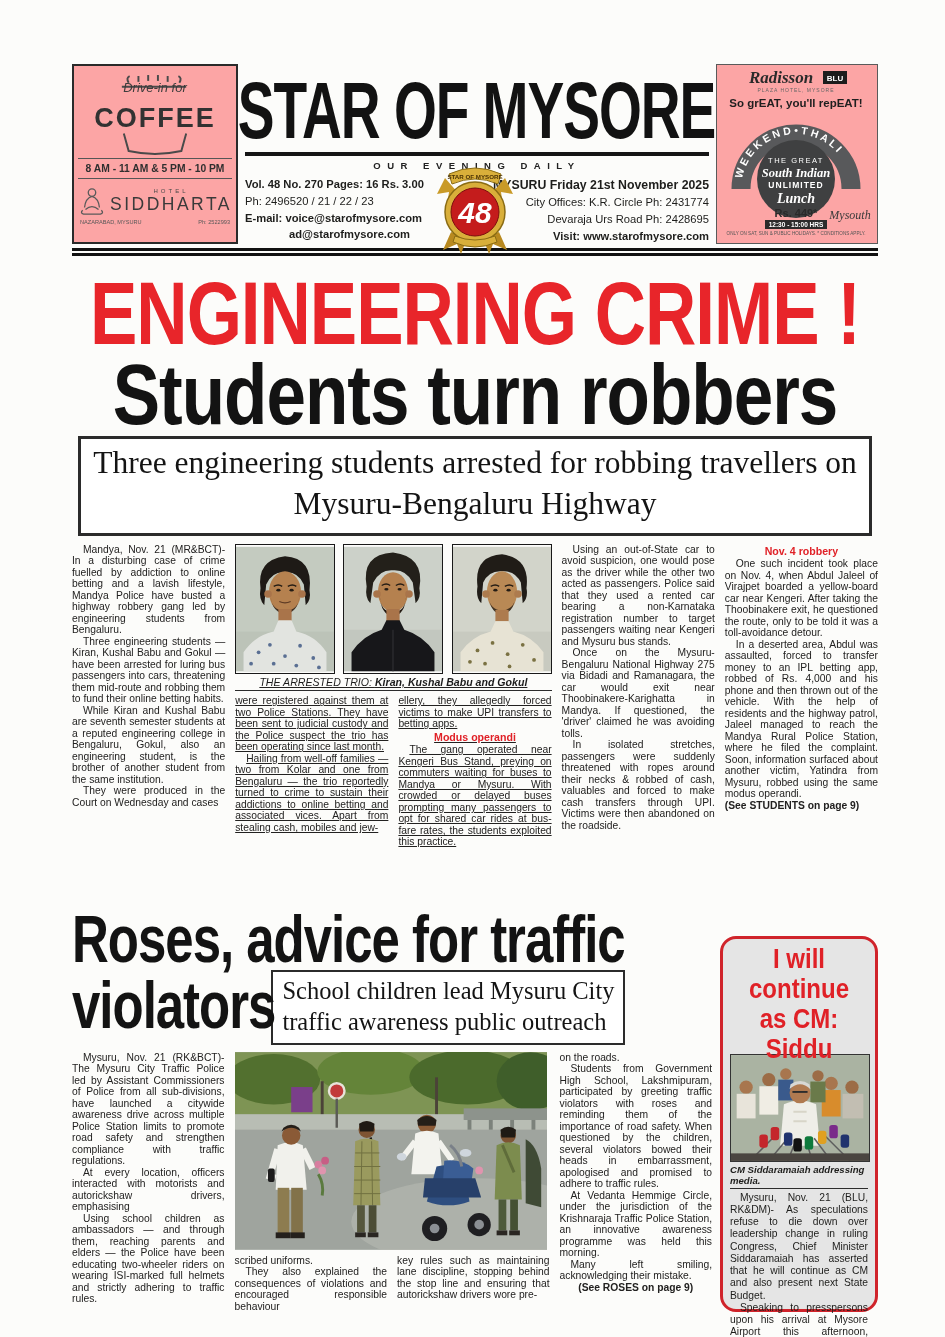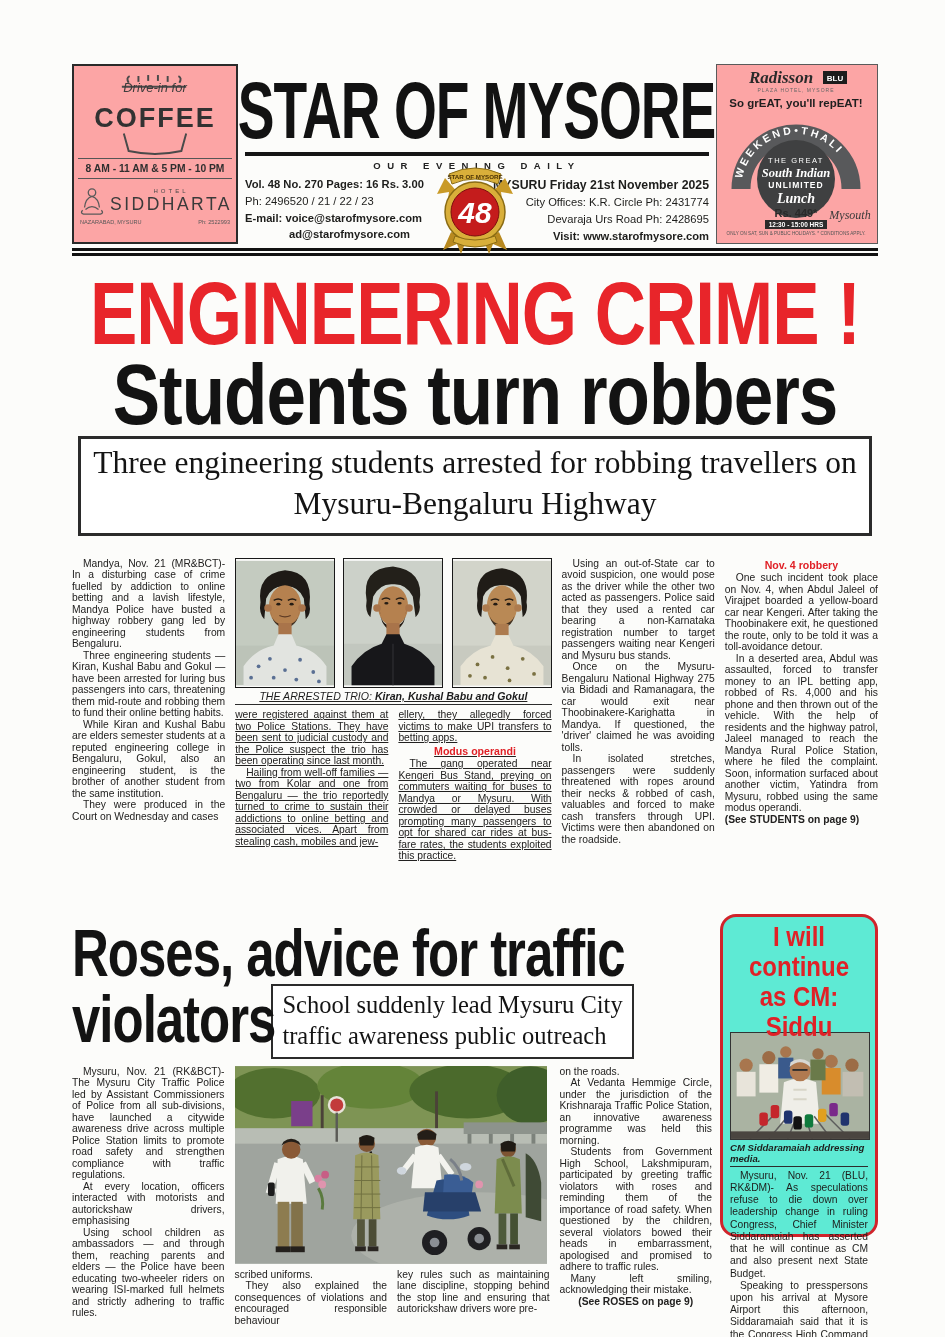--- a/index.html
+++ b/index.html
@@ -45,21 +45,21 @@
 
   
   .kicker-wrap { text-align:center; height:84px; margin-top:6px; }
   .kicker { display:inline-block; font-weight:bold; font-size:71px; letter-spacing:-1px;
     transform:scale(1.0,1.26); transform-origin:top center; white-space:nowrap; color:#e8252a; }
   .headline1-wrap { text-align:center; height:86px; }
   .headline1 { display:inline-block; font-weight:bold; font-size:71px; letter-spacing:-1px;
     transform:scale(1.0,1.2); transform-origin:top center; white-space:nowrap; color:#131313; }
   .deck-box { border:3px solid #2b2b2b; margin:4px 6px 0; padding:4px 10px 8px; text-align:center;
     font-family:"Liberation Serif", serif; font-size:31.5px; line-height:1.3; color:#141414; background:#fff; }
-  .cols5 { display:grid; grid-template-columns:repeat(5,1fr); gap:10px; margin-top:22px; height:346px; overflow:hidden; }
+  .cols5 { display:grid; grid-template-columns:repeat(5,1fr); gap:10px; margin-top:8px; height:346px; overflow:hidden; }
   .body-txt { font-size:10.3px; line-height:11.5px; text-align:justify; color:#222120; }
   .body-txt p { text-indent:11px; }
   .body-txt p.noind { text-indent:0; }
   .red-subhead { color:#e02127; font-weight:bold; text-align:center; font-size:10.6px; margin:2px 0 1px; }
   .continued { font-weight:bold; text-indent:0 !important; }
   .photo-span { grid-column:2 / span 2; display:flex; flex-direction:column;text-decoration:underline; }
   .mugshots { display:flex; gap:5px; justify-content:space-between; }
   .mugshots svg { border:1.5px solid #191919; display:block; }
   .trio-caption { text-align:center; font-style:italic; font-size:10.6px; padding:3px 0 2px;
     border-bottom:1.5px solid #2c2c2c; margin-bottom:4px; color:#1c1c1c; }
@@ -74,21 +74,21 @@
   .s2-h1 { display:inline-block; font-weight:bold; font-size:50px; letter-spacing:-1px;
     transform:scale(1.02,1.34); transform-origin:top left; white-space:nowrap; color:#131313; }
   .s2-row2 { display:flex; align-items:flex-start; height:78px; }
   .s2-deck-box { border:2.5px solid #2b2b2b; padding:3px 9px 6px; background:#fff;
     font-family:"Liberation Serif", serif; font-size:24.5px; line-height:1.27; color:#141414; margin-top:4px; }
   .cols4 { display:grid; grid-template-columns:repeat(4,1fr); gap:10px; margin-top:8px; height:296px; overflow:hidden; }
   .photo-span2 { grid-column:2 / span 2; display:flex; flex-direction:column; }
   .traffic-photo svg { display:block; margin-bottom:5px; }
 
   
-  .sidebar { width:158px; border:3px solid #d0242b; border-radius:16px; padding:5px 7px 6px; height:323px; background:#5eead4; }
+  .sidebar { width:158px; border:3px solid #d0242b; border-radius:16px; padding:5px 7px 6px; height:376px; background:#e5e5e5;margin-top:36px; }
   .sb-headline { color:#e02127; font-weight:bold; font-size:24px; line-height:26px; text-align:center;
     transform:scale(1.0,1.15); transform-origin:top center; margin-bottom:6px; }
   .sb-photo svg { border:1px solid #333; display:block; }
   .sb-caption { font-style:italic; font-weight:bold; font-size:9.6px; text-align:left; padding:2px 0;
     border-bottom:1.5px solid #2c2c2c; margin-bottom:3px; }
   .sb-body { font-size:10.3px; line-height:12.2px; text-align:justify; }
   .sb-body p { text-indent:10px; }
 </style>
 </head>
 <body>
@@ -205,21 +205,21 @@
     </div>
     <div class="headline1-wrap">
       <span class="headline1">Students turn robbers</span>
     </div>
     <div class="deck-box">Three engineering students arrested for robbing travellers on Mysuru-Bengaluru Highway</div>
 
     <div class="cols5 body-txt">
       <div>
         <p>Mandya, Nov. 21 (MR&amp;BCT)- In a disturbing case of crime fuelled by addiction to online betting and a lavish lifestyle, Mandya Police have busted a highway robbery gang led by engineering students from Bengaluru.</p>
         <p>Three engineering students — Kiran, Kushal Babu and Gokul — have been arrested for luring bus passengers into cars, threatening them mid-route and robbing them to fund their online betting habits.</p>
-        <p>While Kiran and Kushal Babu are elders semester students at a reputed engineering college in Bengaluru, Gokul, also an engineering student, is the brother of another student from the same institution.</p>
+        <p>While Kiran and Kushal Babu are seventh semester students at a reputed engineering college in Bengaluru, Gokul, also an engineering student, is the brother of another student from the same institution.</p>
         <p>They were produced in the Court on Wednesday and cases</p>
       </div>
 
       <div class="photo-span">
         <div class="mugshots">
           <svg width="100" height="130" viewBox="0 0 104 132">
             <rect width="104" height="132" fill="#c4cbc0"></rect>
             <rect y="90" width="104" height="42" fill="#bcc3b8"></rect>
             <path d="M26 44 Q22 14 52 10 Q82 12 78 46 Q80 56 74 62 L72 40 Q66 26 52 27 Q38 26 32 40 L30 62 Q24 56 26 44 Z" fill="#1e1a16"></path>
             <ellipse cx="52" cy="48" rx="17" ry="22" fill="#b5814f"></ellipse>
@@ -316,21 +316,21 @@
 
     <div class="lower">
 
       <div class="story2">
         <div class="s2-h1-wrap">
           <span class="s2-h1">Roses, advice for traffic</span>
         </div>
         <div class="s2-row2">
           <span class="s2-h1">violators</span>
           <div class="s2-deck-box">
-            <div>School suddenly lead Mysuru City</div>
+            <div>School children lead Mysuru City</div>
             <div>traffic awareness public outreach</div>
           </div>
         </div>
 
         <div class="cols4 body-txt">
           <div>
             <p>Mysuru, Nov. 21 (RK&amp;BCT)- The Mysuru City Traffic Police led by Assistant Commissioners of Police from all sub-divisions, have launched a citywide awareness drive across multiple Police Station limits to promote road safety and strengthen compliance with traffic regulations.</p>
             <p>At every location, officers interacted with motorists and autorickshaw drivers, emphasising</p>
             <p>Using school children as ambassadors — and through them, reaching parents and elders — the Police have been educating two-wheeler riders on wearing ISI-marked full helmets and strictly adhering to traffic rules.</p>
           </div>
@@ -424,22 +424,22 @@
                 <p>They also explained the consequences of violations and encouraged responsible behaviour</p>
               </div>
               <div>
                 <p class="noind">key rules such as maintaining lane discipline, stopping behind the stop line and ensuring that autorickshaw drivers wore pre-</p>
               </div>
             </div>
           </div>
 
           <div>
             <p class="noind">on the roads.</p>
+            <p>Students from Government High School, Lakshmipuram, participated by greeting traffic violators with roses and reminding them of the importance of road safety. When questioned by the children, several violators bowed their heads in embarrassment, apologised and promised to adhere to traffic rules.</p>
             <p>At Vedanta Hemmige Circle, under the jurisdiction of the Krishnaraja Traffic Police Station, an innovative awareness programme was held this morning.</p>
-            <p>Students from Government High School, Lakshmipuram, participated by greeting traffic violators with roses and reminding them of the importance of road safety. When questioned by the children, several violators bowed their heads in embarrassment, apologised and promised to adhere to traffic rules.</p>
             <p>Many left smiling, acknowledging their mistake.</p>
             <p class="continued" style="text-align:center;">(See ROSES on page 9)</p>
           </div>
         </div>
       </div>
 
       <div class="sidebar">
         <div class="sb-headline">
           <div>I will continue</div>
           <div>as CM: Siddu</div>

